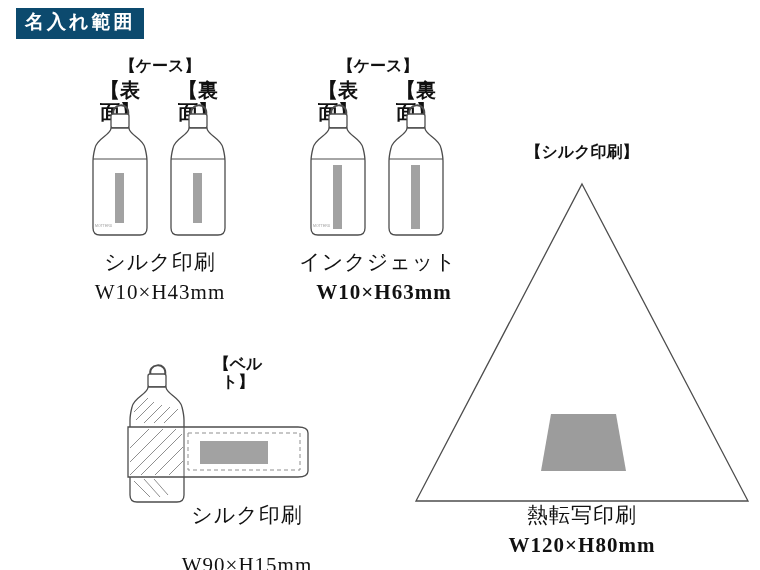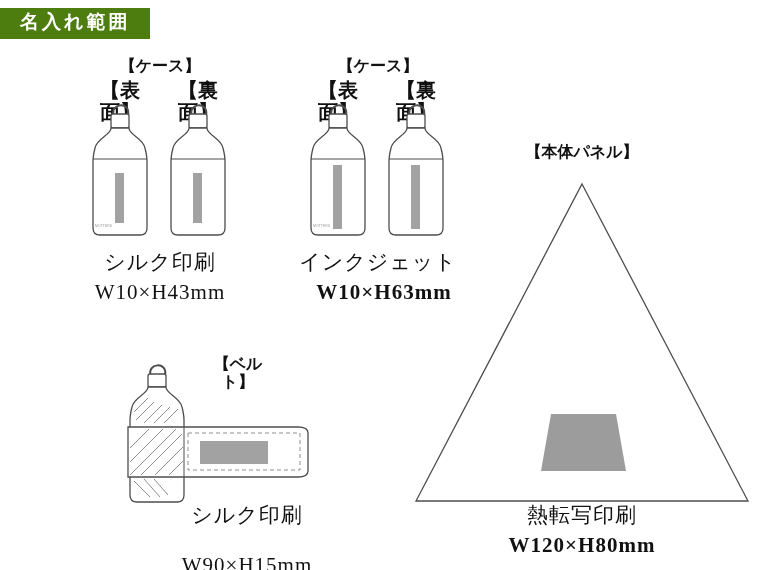--- a/index.html
+++ b/index.html
@@ -2,22 +2,22 @@
 <html><head>
 <meta charset="utf-8">
 <style>
   html,body{margin:0;padding:0;}
   body{
     width:760px;height:570px;position:relative;background:#ffffff;
     font-family:"Liberation Sans",sans-serif;overflow:hidden;color:#111;
   }
   .abs{position:absolute;}
   .badge{
-    left:0;top:8px;background:#4d7c0f;color:#fff;font-weight:bold;
-    font-size:19px;padding:4px 20px 6px;letter-spacing:3px;line-height:1.1;
+    left:16px;top:8px;background:#0c4a6e;color:#fff;font-weight:bold;
+    font-size:19px;padding:4px 9px 6px;letter-spacing:3px;line-height:1.1;
   }
   .bracket{font-weight:bold;text-align:center;line-height:1.1;}
   .bracket.lg{font-size:16px;}
   .bracket.sm{font-size:20px;}
   .caption{
     font-family:"Liberation Serif","DejaVu Serif",serif;
     text-align:center;font-size:21px;line-height:1.15;letter-spacing:1px;
   }
   svg{display:block;overflow:visible;}
 </style>
@@ -67,21 +67,21 @@
   <path d="M25 15 C20 2, 42 0, 39 14" fill="none" stroke="#4d4d4d" stroke-width="2"></path>
   <rect x="22" y="13" width="18" height="14" rx="2" fill="#fff" stroke="#4d4d4d" stroke-width="1.3"></rect>
   <path d="M22 27 C22 34, 8 37, 6 47 C5 51, 4 55, 4 60 L4 127 Q4 134, 11 134 L51 134 Q58 134, 58 127 L58 60 C58 55, 57 51, 56 47 C54 37, 40 34, 40 27 Z" fill="#fff" stroke="#4d4d4d" stroke-width="1.3"></path>
   <line x1="4" y1="58" x2="58" y2="58" stroke="#4d4d4d" stroke-width="1"></line>
   <rect x="26" y="64" width="9" height="64" fill="#a2a2a2"></rect>
 </svg>
 
 <div class="abs caption" style="left:278px;top:250px;width:200px;">インクジェット</div>
 <div class="abs caption" style="left:284px;top:280px;width:200px;font-weight:bold;">W10×H63mm</div>
 
-<div class="abs bracket lg" style="left:482px;top:143px;width:200px;">【本体パネル】</div>
+<div class="abs bracket lg" style="left:482px;top:143px;width:200px;">【シルク印刷】</div>
 
 <svg class="abs" style="left:412px;top:180px;" width="340" height="325" viewBox="0 0 340 325">
   <path d="M170 4 L336 321 L4 321 Z" fill="#ffffff" stroke="#4d4d4d" stroke-width="1.3"></path>
   <polygon points="139,234 204,234 214,291 129,291" fill="#9c9c9c"></polygon>
 </svg>
 
 <div class="abs caption" style="left:482px;top:503px;width:200px;">熱転写印刷</div>
 <div class="abs caption" style="left:482px;top:533px;width:200px;font-weight:bold;">W120×H80mm</div>
 
 <div class="abs bracket lg" style="left:198px;top:355px;width:80px;">【ベルト】</div>

